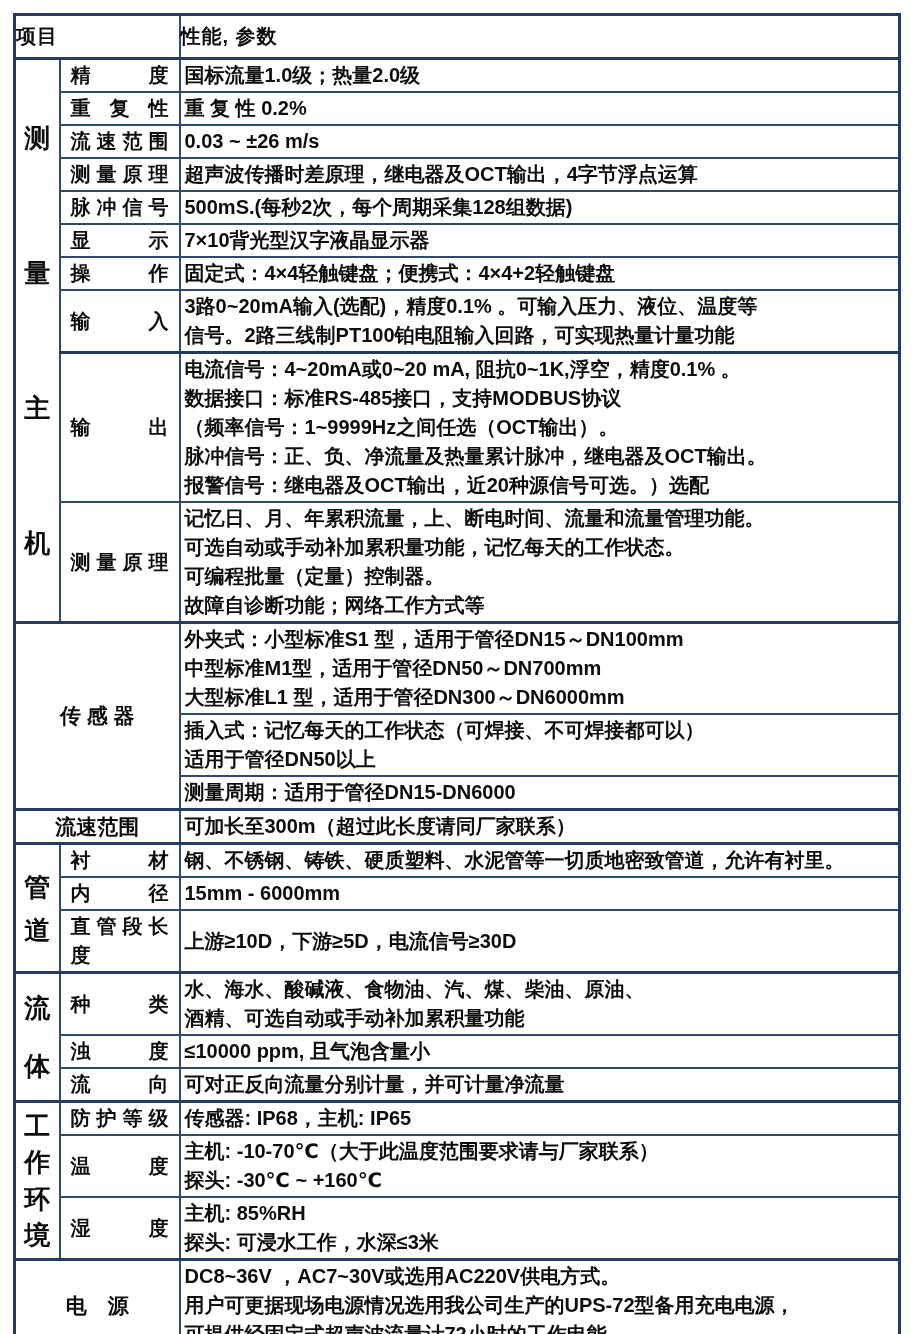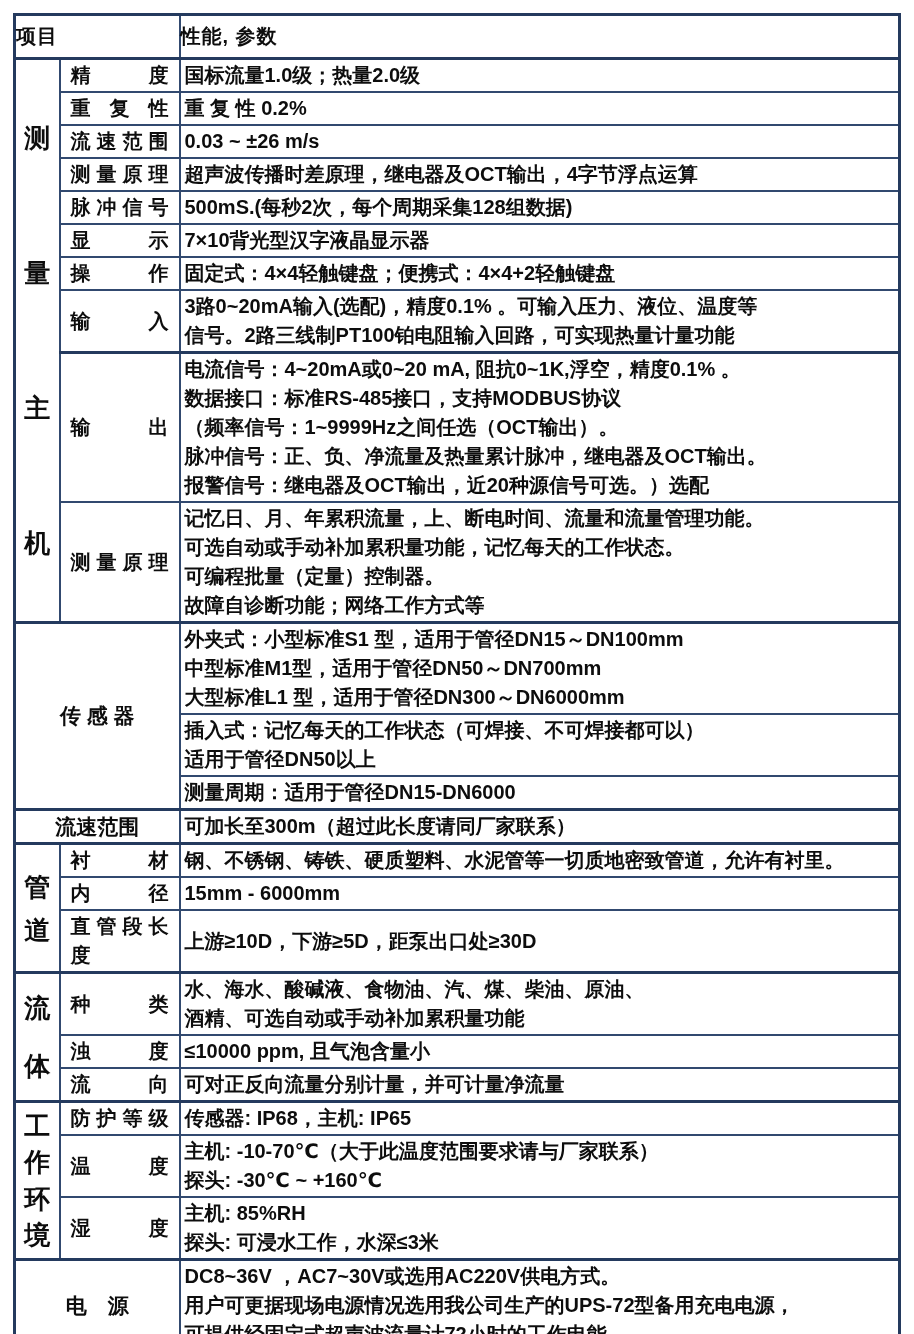--- a/index.html
+++ b/index.html
@@ -183,21 +183,21 @@
       </td>
       <td class="lbl">衬　材</td>
       <td class="val">钢、不锈钢、铸铁、硬质塑料、水泥管等一切质地密致管道，允许有衬里。</td>
     </tr>
     <tr>
       <td class="lbl">内　径</td>
       <td class="val">15mm - 6000mm</td>
     </tr>
     <tr>
       <td class="lbl">直管段长度</td>
-      <td class="val">上游≥10D，下游≥5D，距泵出口处≥30D</td>
+      <td class="val">上游≥10D，下游≥5D，电流信号≥30D</td>
     </tr>
 
     <tr class="gs">
       <td class="gcell" rowspan="3">
         <div class="vg vg-fluid">
               <span>流</span>
               <span>体</span>
             </div>
       </td>
       <td class="lbl">种　类</td>

